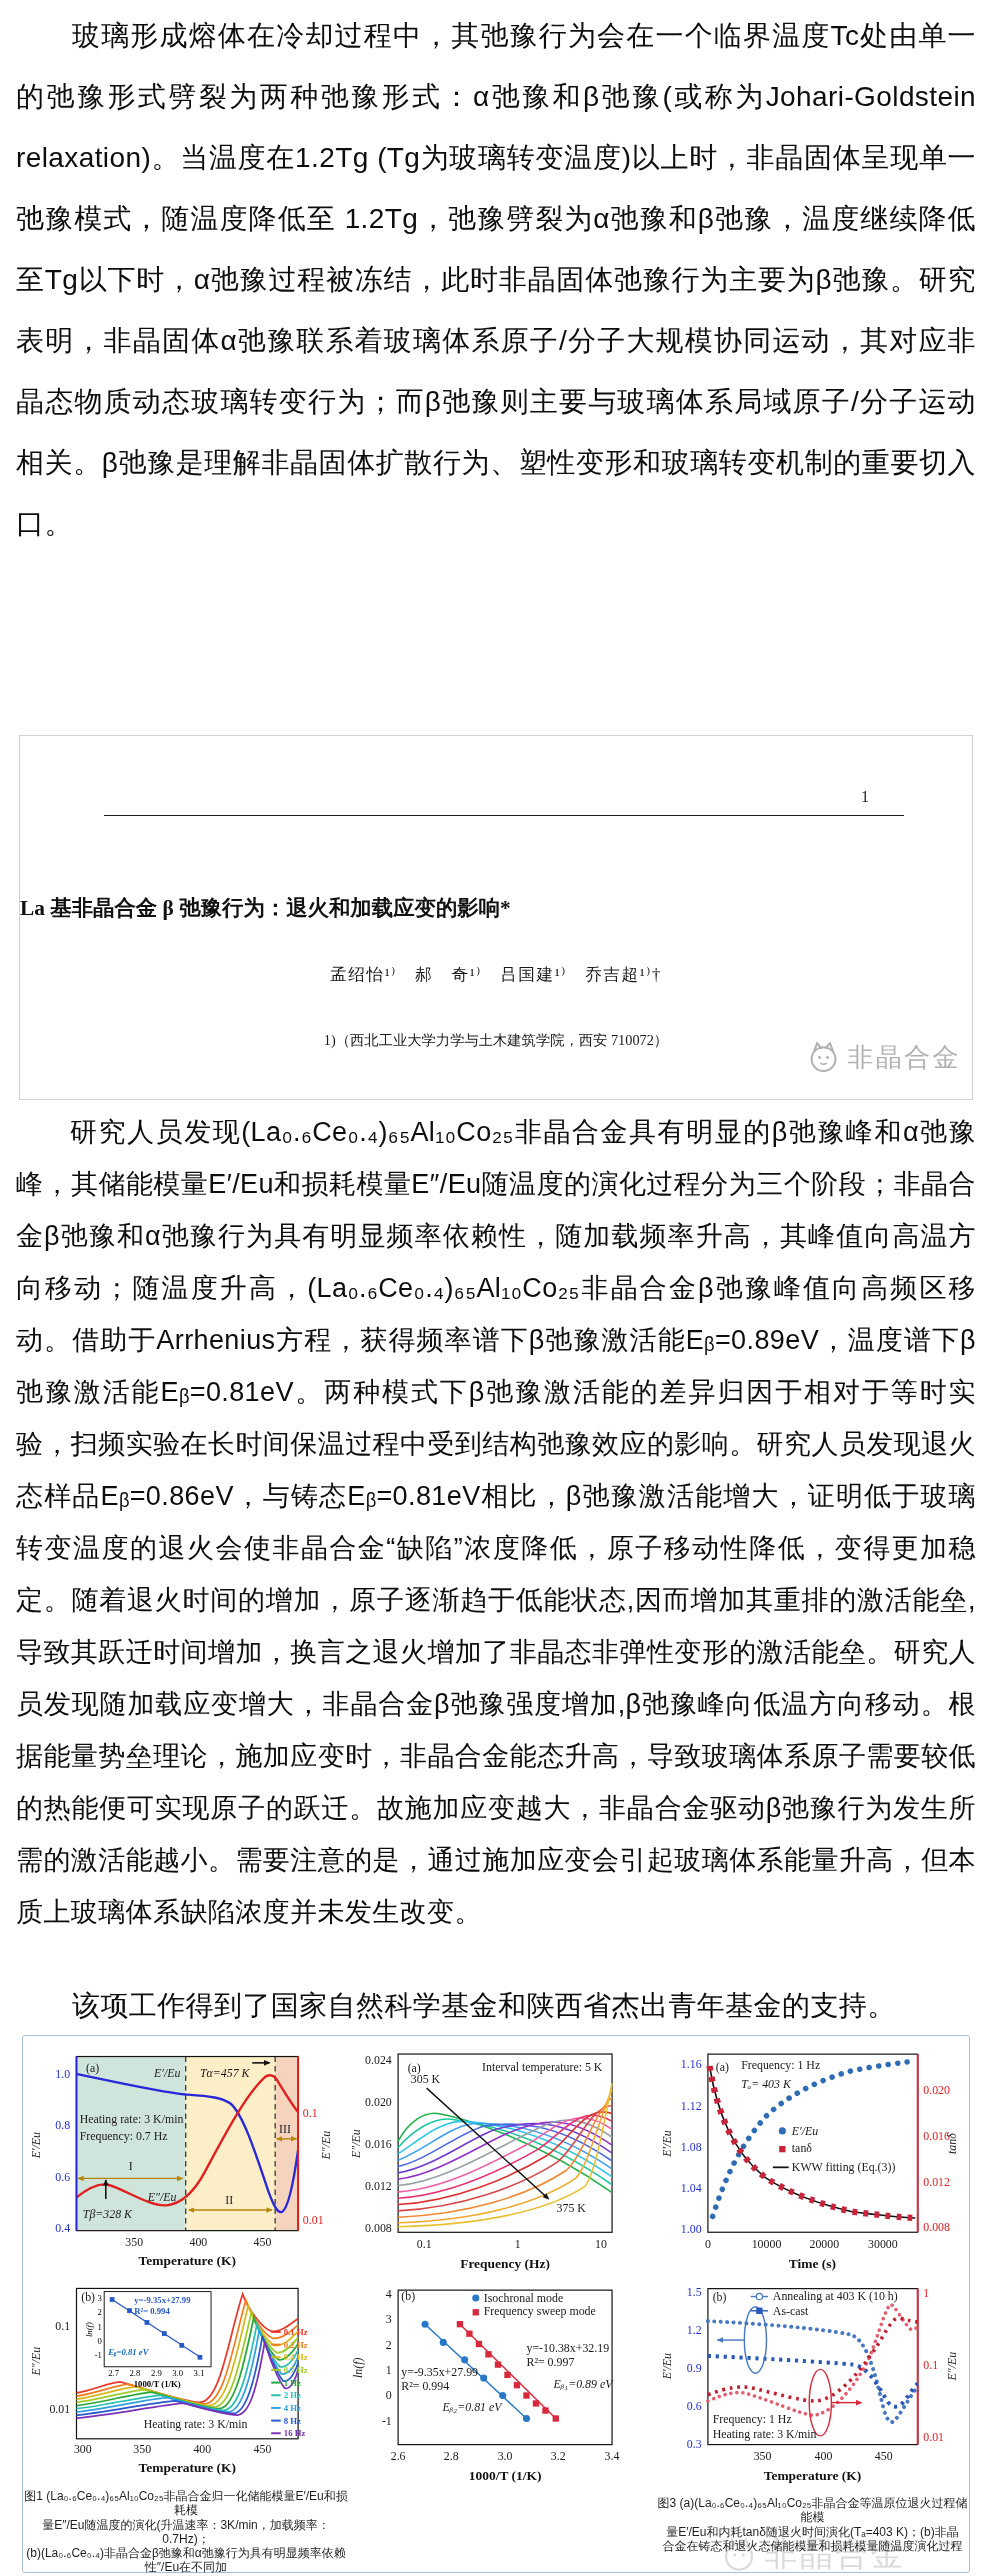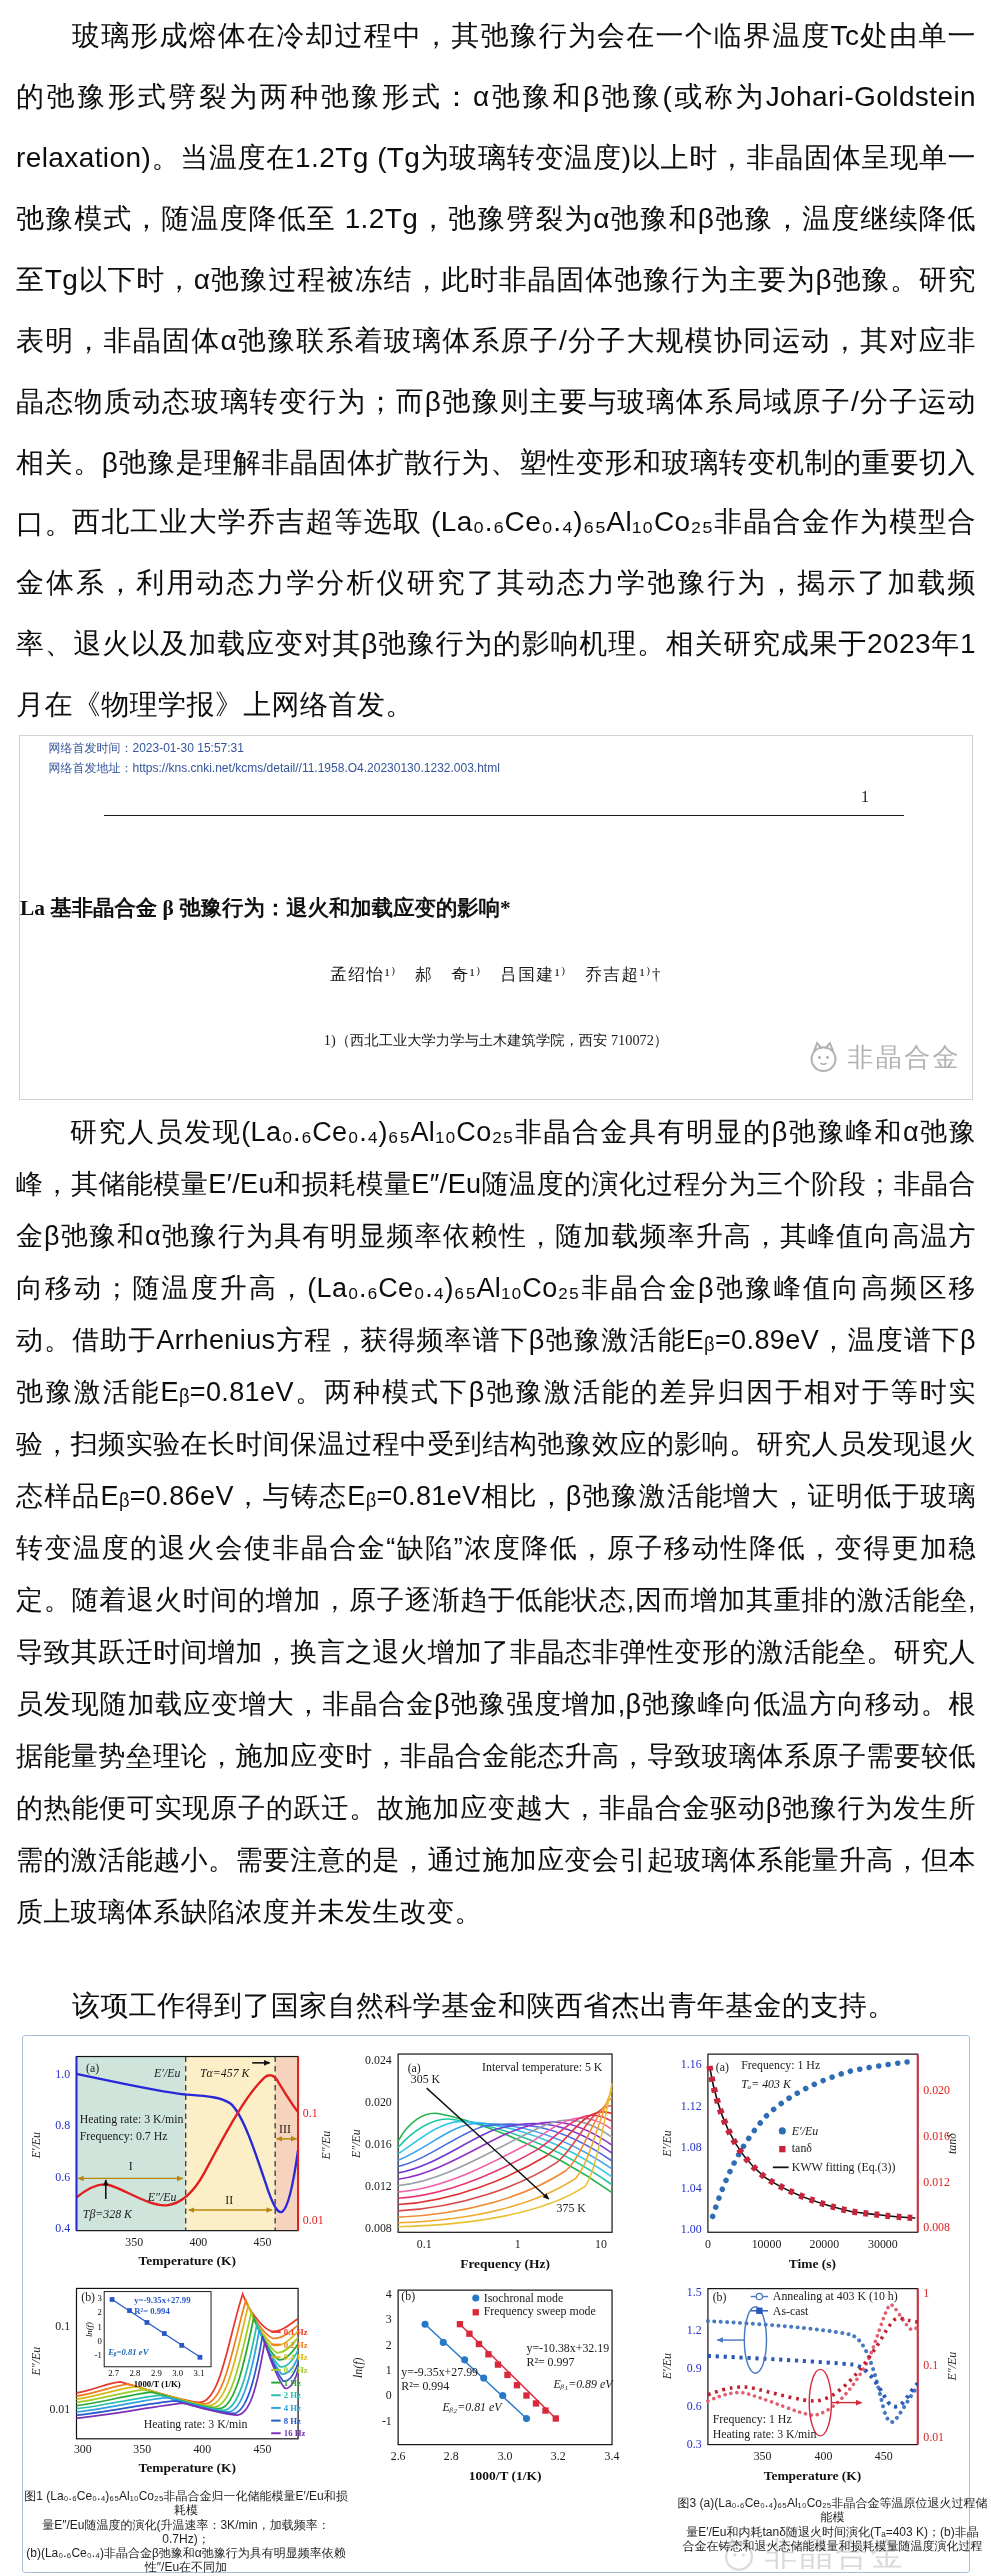--- a/index.html
+++ b/index.html
@@ -38,27 +38,22 @@
   .lab{font-size:15px;fill:#1a1a1a;}
   .it{font-style:italic;}
   .sm{font-size:11px;}
 </style>
 </head>
 <body>
 
 <div id="page">
 
   <div class="para" id="p1" style="top:4.8px;height:555px;">玻璃形成熔体在冷却过程中，其弛豫行为会在一个临界温度Tc处由单一的弛豫形式劈裂为两种弛豫形式：α弛豫和β弛豫(或称为Johari-Goldstein relaxation)。当温度在1.2Tg (Tg为玻璃转变温度)以上时，非晶固体呈现单一弛豫模式，随温度降低至 1.2Tg，弛豫劈裂为α弛豫和β弛豫，温度继续降低至Tg以下时，α弛豫过程被冻结，此时非晶固体弛豫行为主要为β弛豫。研究表明，非晶固体α弛豫联系着玻璃体系原子/分子大规模协同运动，其对应非晶态物质动态玻璃转变行为；而β弛豫则主要与玻璃体系局域原子/分子运动相关。β弛豫是理解非晶固体扩散行为、塑性变形和玻璃转变机制的重要切入口。</div>
-  <div class="para" id="p2" style="top:491px;height:242px;">西北工业大学乔吉超等选取 (La₀.₆Ce₀.₄)₆₅Al₁₀Co₂₅非晶合金作为模型合金体系，利用动态力学分析仪研究了其动态力学弛豫行为，揭示了加载频率、退火以及加载应变对其β弛豫行为的影响机理。相关研究成果于2023年1月在《物理学报》上网络首发。</div>
 
   <div id="paperbox">
-    <div style="position:absolute;left:28.5px;top:1.6px;">
-      <div class="cnki-line">网络首发时间：2023-01-30 15:57:31</div>
-      <div class="cnki-line">网络首发地址：https://kns.cnki.net/kcms/detail//11.1958.O4.20230130.1232.003.html</div>
-    </div>
     <div id="pagenum" class="serif">1</div>
     <div id="pager-rule"></div>
     <div id="paper-title" class="serif">La 基非晶合金 β 弛豫行为：退火和加载应变的影响*</div>
     <div id="paper-authors" class="serif">孟绍怡¹⁾　郝　奇¹⁾　吕国建¹⁾　乔吉超¹⁾†</div>
     <div id="paper-affil" class="serif">1)（西北工业大学力学与土木建筑学院，西安 710072）</div>
     <div id="wm-paper" class="wm">
       <svg width="35" height="35" viewBox="0 0 44 44">
         <circle cx="22" cy="24" r="15" fill="none" stroke="#b1b1b1" stroke-width="2.5"></circle>
         <path d="M10,14 L14,4 L20,11" fill="none" stroke="#b1b1b1" stroke-width="2.5"></path>
         <path d="M34,14 L30,4 L24,11" fill="none" stroke="#b1b1b1" stroke-width="2.5"></path>
@@ -371,21 +366,21 @@
       <text class="lab it" transform="rotate(-90 372 106)" x="372" y="106" fill="#d8283c" text-anchor="middle">E″/Eu</text>
     </svg>
 
     <div class="cap" style="left:0px;top:453px;width:326px;">
       <div>图1 (La₀.₆Ce₀.₄)₆₅Al₁₀Co₂₅非晶合金归一化储能模量E′/Eu和损耗模</div>
       <div>量E″/Eu随温度的演化(升温速率：3K/min，加载频率：0.7Hz)；</div>
       <div>(b)(La₀.₆Ce₀.₄)非晶合金β弛豫和α弛豫行为具有明显频率依赖性″/Eu在不同加</div>
       <div>载频率随温度的演化(升温速率为3K/min)。插图是弛豫峰温与加</div>
 
     </div>
-    <div class="cap" style="left:634px;top:460px;width:311px;margin-left:20px;">
+    <div class="cap" style="left:634px;top:460px;width:311px;">
       <div>图3 (a)(La₀.₆Ce₀.₄)₆₅Al₁₀Co₂₅非晶合金等温原位退火过程储能模</div>
       <div>量E′/Eu和内耗tanδ随退火时间演化(Tₐ=403 K)；(b)非晶</div>
       <div>合金在铸态和退火态储能模量和损耗模量随温度演化过程</div>
     </div>
 
     <div id="wm-fig" class="wm">
       <svg width="38" height="38" viewBox="0 0 44 44">
         <circle cx="22" cy="24" r="15" fill="none" stroke="#bdbdbd" stroke-width="2.5"></circle>
         <path d="M10,14 L14,4 L20,11" fill="none" stroke="#bdbdbd" stroke-width="2.5"></path>
         <path d="M34,14 L30,4 L24,11" fill="none" stroke="#bdbdbd" stroke-width="2.5"></path>

